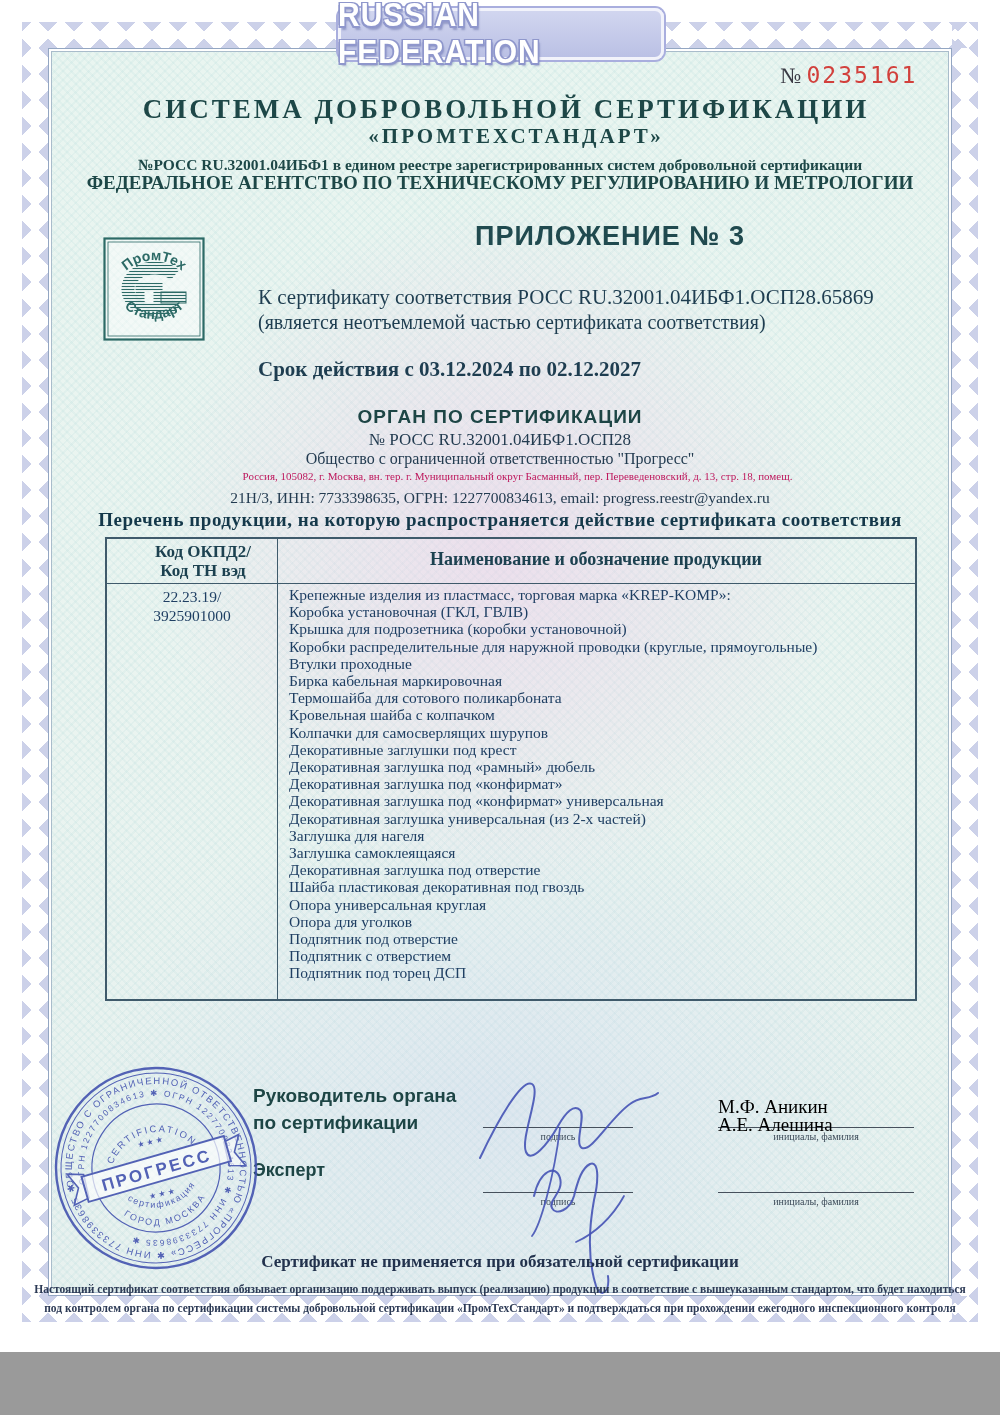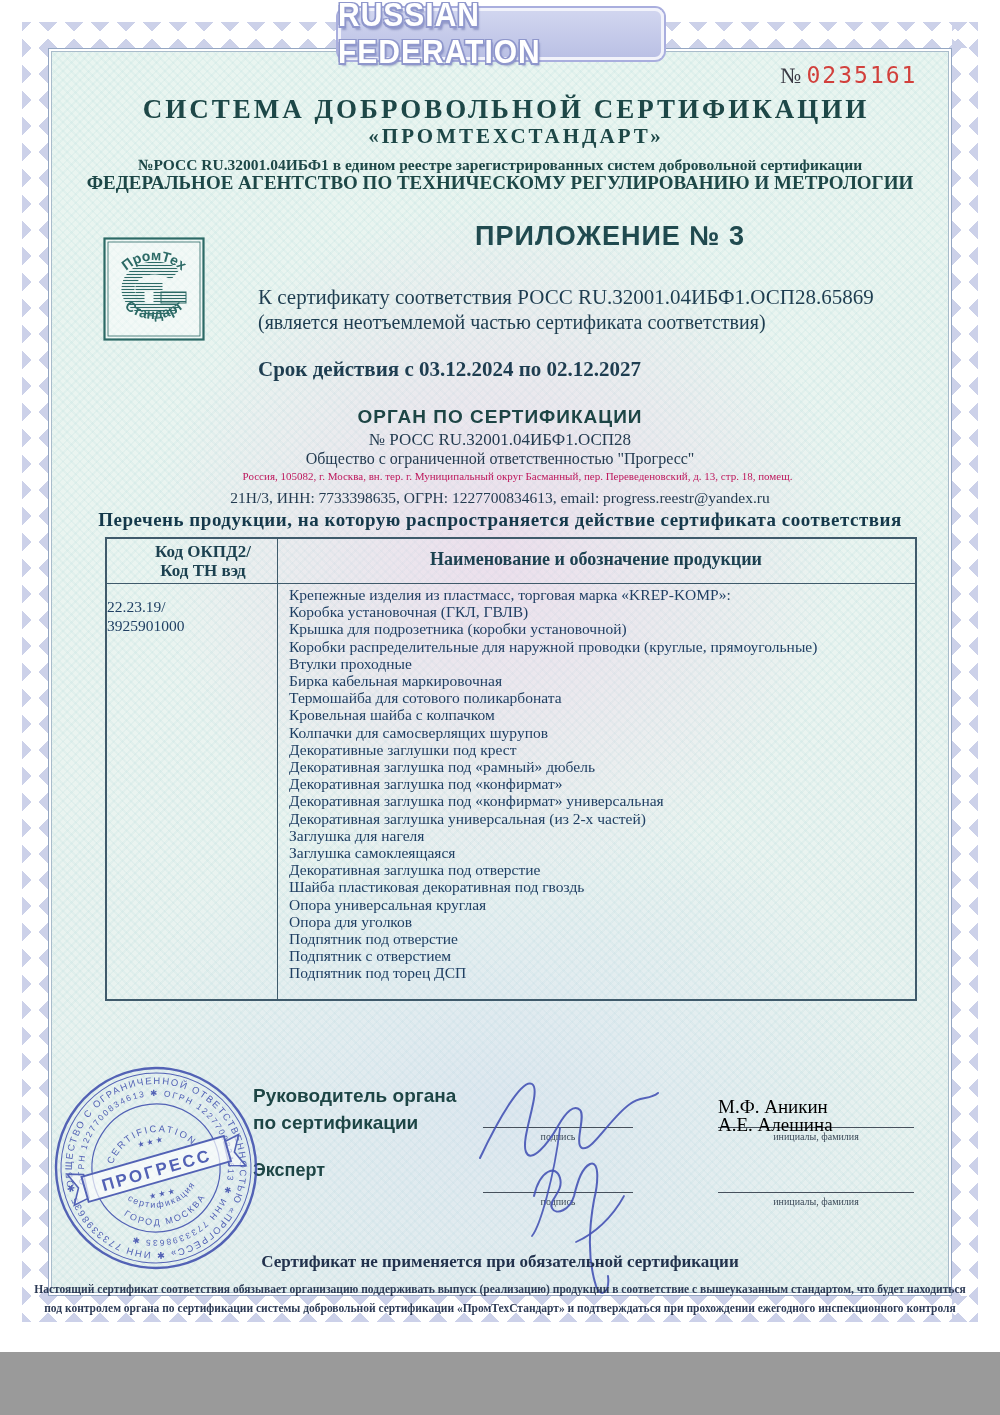--- a/index.html
+++ b/index.html
@@ -69,21 +69,21 @@
   .org-name{top:450px;font-size:16px;color:#233b50;}
   .addr1{top:470px;font-size:11px;color:#be185d;white-space:nowrap;padding-left:35px;}
   .addr2{top:489px;font-size:15.5px;color:#233b50;}
   .products-heading{top:509px;font-size:19px;font-weight:bold;letter-spacing:0.5px;color:#14384a;white-space:nowrap;}
   
   .ptable{left:105px;top:537px;width:808px;height:460px;border:2px solid #3f5a6b;}
   .ptable .hdr{position:absolute;top:0;left:0;right:0;height:44px;border-bottom:1.5px solid #3f5a6b;}
   .ptable .col-div{position:absolute;top:0;bottom:0;left:170px;width:0;border-left:1.5px solid #3f5a6b;}
   .h1{position:absolute;left:0;top:3px;width:170px;text-align:center;font-weight:bold;font-size:17px;color:#1c4150;line-height:19px;margin-left:11px;}
   .h2{position:absolute;left:170px;top:10px;right:0;text-align:center;font-weight:bold;font-size:18px;color:#1c4150;}
-  .code-cell{position:absolute;left:0;top:48px;width:170px;text-align:left;font-size:15.5px;color:#1f3f63;line-height:19px;margin-top:10px;}
+  .code-cell{position:absolute;left:0;top:48px;width:170px;text-align:center;font-size:15.5px;color:#1f3f63;line-height:19px;}
   .plist{position:absolute;left:182px;top:47px;right:6px;font-size:15.5px;color:#1f3f63;line-height:17.2px;}
   
   .role1{left:253px;top:1082px;width:230px;font-family:"Liberation Sans",sans-serif;font-weight:bold;font-size:19px;color:#1d4545;line-height:27px;}
   .role2{left:253px;top:1160px;width:230px;font-family:"Liberation Sans",sans-serif;font-weight:bold;font-size:18px;color:#1d4545;}
   .sigline{border-bottom:1.5px solid #46505c;height:0;}
   .sl1{left:483px;top:1127px;width:150px;}
   .sl2{left:483px;top:1192px;width:150px;}
   .nl1{left:718px;top:1127px;width:196px;}
   .nl2{left:718px;top:1192px;width:196px;}
   .under-label{font-size:10px;color:#3c4a58;text-align:center;}

